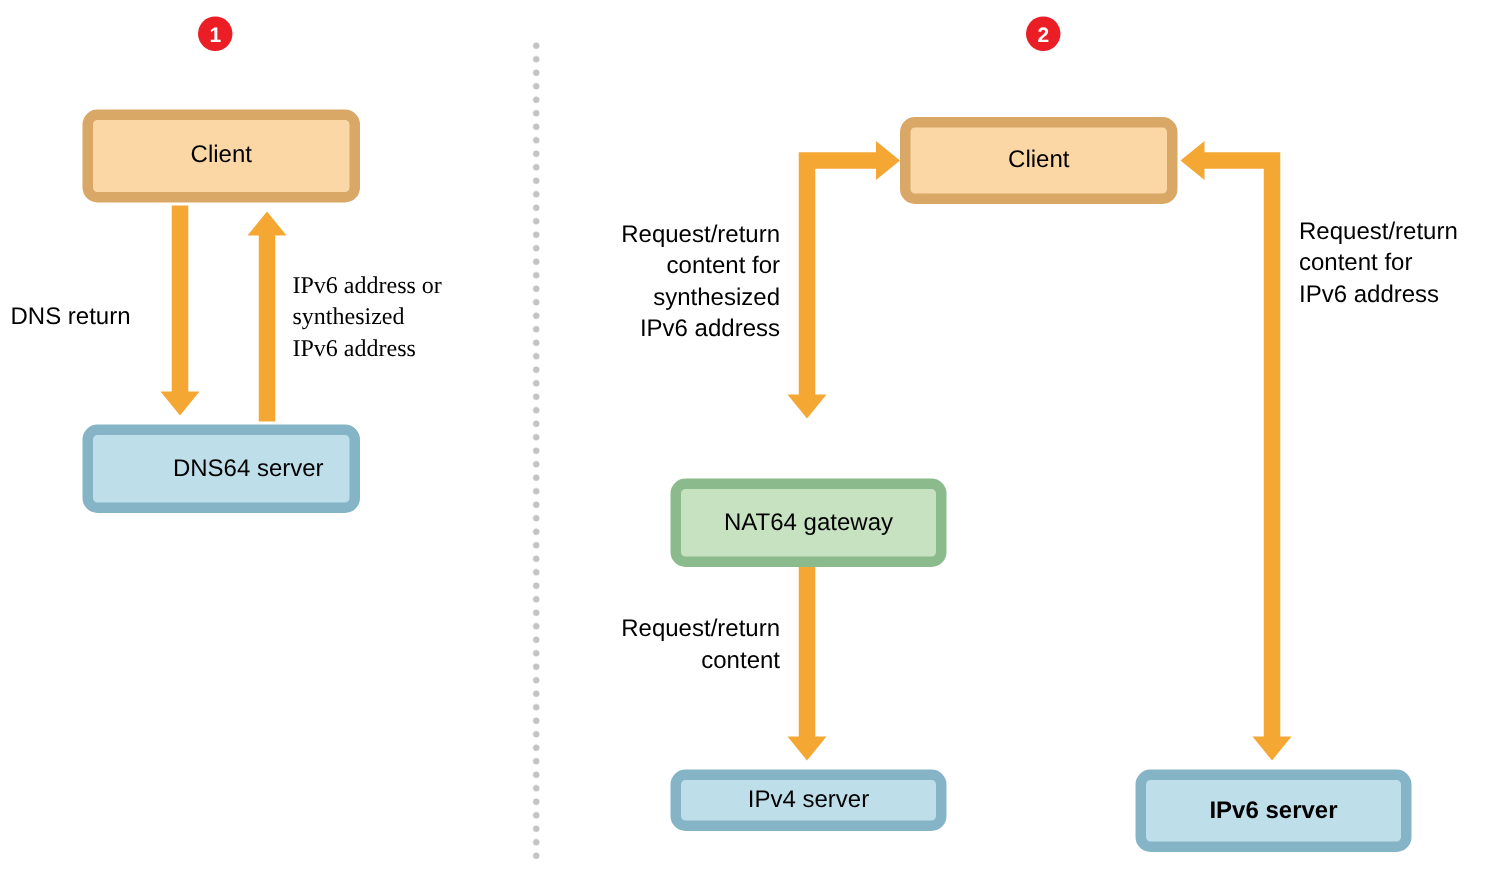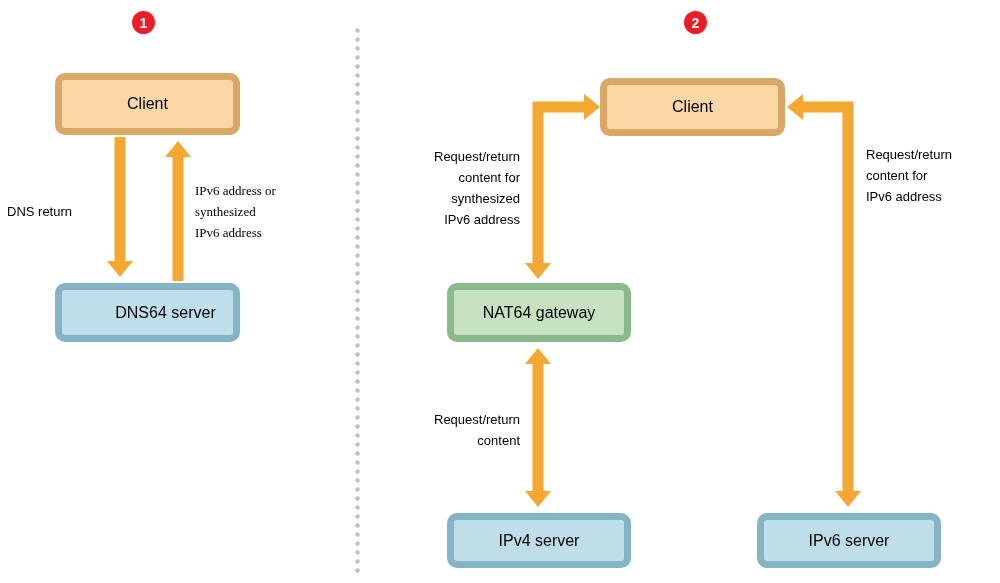--- a/index.html
+++ b/index.html
@@ -33,25 +33,25 @@
     border: 7px solid #0f172a;
     border-radius: 10px;
     display: flex;
     align-items: center;
     justify-content: center;
     font-size: 16px;
     box-sizing: border-box;
   }
   .node--client  { background: var(--client-fill, #fad7a5);  border-color: var(--client-border, #d9a766); }
   .node--server  { background: var(--server-fill, #bedee9);  border-color: var(--server-border, #85b4c6); }
-  .node--gateway { background: var(--gateway-fill, #c6e2c0); border-color: var(--gateway-border, #8bbb8d); }
+  .node--gateway { background: var(--gateway-fill, #c6e2c0); border-color: var(--gateway-border, #8bbb8d); margin-top: 36px; }
 
   .edge-label {
     position: absolute;
-    font-size: 13px;
+    font-size: 16px;
     line-height: 21px;
     white-space: pre-line;
   }
   .edge-label--right { text-align: right; }
   .edge-label--left  { text-align: left; }
 
   .divider {
     position: absolute;
     left: 355px;
     top: 28px;
@@ -98,22 +98,22 @@
   <div class="node node--client" style="left:55px; top:73px; width:185px; height:62px;">Client</div>
   <div class="node node--server" style="left:55px; top:283px; width:185px; height:59px;padding-left:36px;">DNS64 server</div>
 
   <div class="edge-label edge-label--left" style="left:7px; top:201px; width:100px;">DNS return</div>
   <div class="edge-label edge-label--left" style="left:195px; top:180px; width:160px;font-family:Liberation Serif, serif;">IPv6 address or
 synthesized
 IPv6 address</div>
 
   <div class="node node--client" style="left:600px; top:78px; width:185px; height:58px;">Client</div>
   <div class="node node--gateway" style="left:447px; top:283px; width:184px; height:59px;">NAT64 gateway</div>
-  <div class="node node--server" style="left:447px; top:513px; width:184px; height:55px;">IPv4 server</div>
-  <div class="node node--server" style="left:757px; top:513px; width:184px; height:55px;">IPv6 server</div>
+  <div class="node node--server" style="left:447px; top:513px; width:184px; height:41px;">IPv4 server</div>
+  <div class="node node--server" style="left:757px; top:513px; width:184px; height:55px;font-weight:bold;">IPv6 server</div>
 
   <div class="edge-label edge-label--right" style="left:390px; top:146px; width:130px;">Request/return
 content for
 synthesized
 IPv6 address</div>
   <div class="edge-label edge-label--right" style="left:390px; top:409px; width:130px;">Request/return
 content</div>
   <div class="edge-label edge-label--left" style="left:866px; top:144px; width:130px;">Request/return
 content for
 IPv6 address</div>

